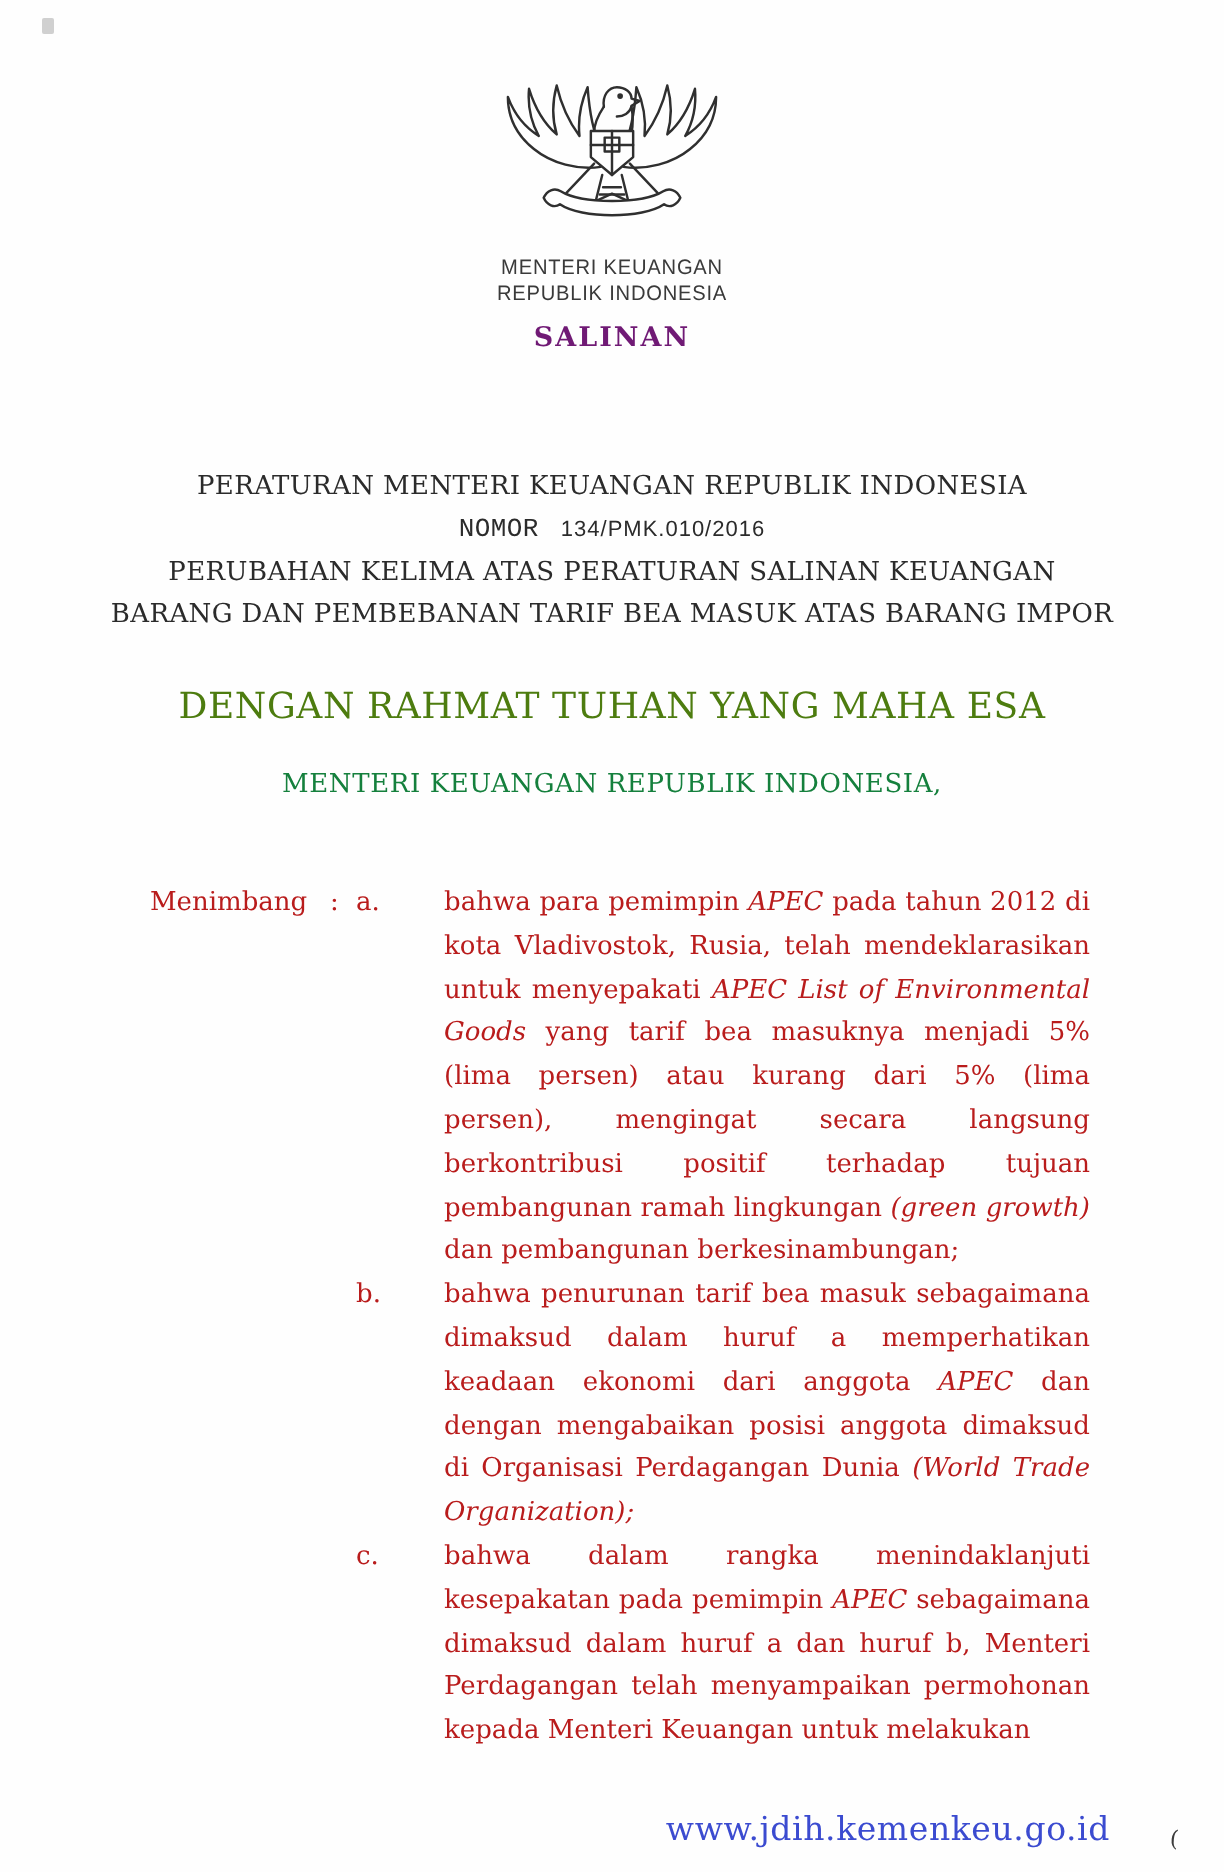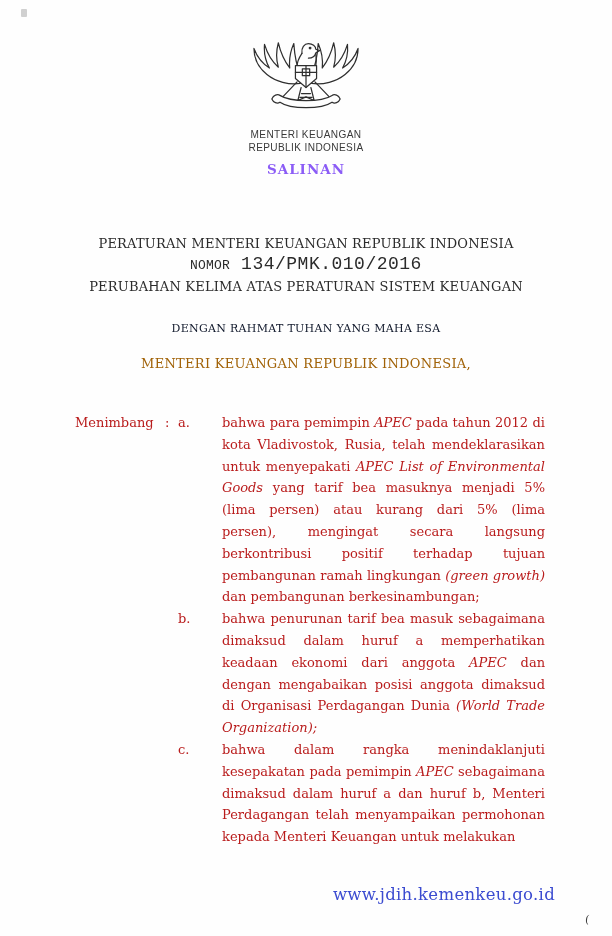--- a/index.html
+++ b/index.html
@@ -19,46 +19,46 @@
     margin-top:2px;
     font-family:"Liberation Sans", sans-serif;
     font-size:10.5px;line-height:13px;
     letter-spacing:.4px;color:#3a3a3a;
     transform:scaleX(.96);
   }
   .salinan{
     margin-top:7px;
     font-family:"DejaVu Serif", serif;
     font-weight:bold;font-size:13.5px;
-    letter-spacing:1px;color:#8b5cf6;
+    letter-spacing:1px;color:#701a75;
   }
   
   .title-block{margin-top:56px;text-align:center;font-size:13px;line-height:21px;letter-spacing:.2px;color:#2b2b2b;}
   .title-line{white-space:nowrap;}
   .nomor-label{font-family:Liberation Mono, monospace;}
-  .nomor-value{font-family:Liberation Mono, monospace;font-size:18px;margin-left:11px;letter-spacing:.5px;}
-  .invocation{margin-top:25px;text-align:center;font-size:11px;letter-spacing:.3px;color:#0f172a;}
-  .authority{margin-top:21px;text-align:center;font-size:13px;letter-spacing:.3px;color:#a16207;}
+  .nomor-value{font-family:Liberation Sans, sans-serif;font-size:11px;margin-left:11px;letter-spacing:.5px;}
+  .invocation{margin-top:25px;text-align:center;font-size:18px;letter-spacing:.3px;color:#4d7c0f;}
+  .authority{margin-top:21px;text-align:center;font-size:13px;letter-spacing:.3px;color:#15803d;}
   
   .considerations{
     display:flex;align-items:flex-start;
     margin-top:41px;
     padding:0 67px 0 75px;
     font-size:13px;line-height:21.8px;color:#b91c1c;
   }
   .c-label{width:90px;flex:0 0 auto;}
   .c-colon{width:13px;flex:0 0 auto;text-align:left;}
   .c-items{flex:1 1 auto;min-width:0;}
   .c-item{display:flex;}
   .c-marker{width:25px;flex:0 0 auto;}
   .c-text{flex:1 1 auto;text-align:justify;text-justify:inter-word;margin-left:19px;}
   .c-text em{font-style:italic;}
   
   .jdih-url{
-    position:absolute;right:57px;bottom:32px;
+    position:absolute;right:57px;bottom:12px;
     font-family:"DejaVu Serif", serif;
     font-size:16.5px;letter-spacing:.3px;
     text-decoration:none;
   }
   
   .artifact-tl{
     position:absolute;left:21px;top:9px;width:6px;height:8px;
     background:#9a9a9a;opacity:.45;border-radius:1px;
   }
   .artifact-br{
@@ -105,21 +105,22 @@
       <div>REPUBLIK INDONESIA</div>
     </div>
     <div class="salinan">SALINAN</div>
   </header>
 
   <section class="title-block">
     <div class="title-line">PERATURAN MENTERI KEUANGAN REPUBLIK INDONESIA</div>
     <div class="title-line">
       <span class="nomor-label">NOMOR</span><span class="nomor-value">134/PMK.010/2016</span>
     </div>
-    <div class="title-line">PERUBAHAN KELIMA ATAS PERATURAN SISTEM KEUANGAN</div>
+    <div class="title-line">PERUBAHAN KELIMA ATAS PERATURAN SALINAN KEUANGAN</div>
+    <div class="title-line">BARANG DAN PEMBEBANAN TARIF BEA MASUK ATAS BARANG IMPOR</div>
   </section>
 
   <div class="invocation">DENGAN RAHMAT TUHAN YANG MAHA ESA</div>
   <div class="authority">MENTERI KEUANGAN REPUBLIK INDONESIA,</div>
 
   <section class="considerations">
     <div class="c-label">Menimbang</div>
     <div class="c-colon">:</div>
     <div class="c-items" id="c-items">
         <div class="c-item">

